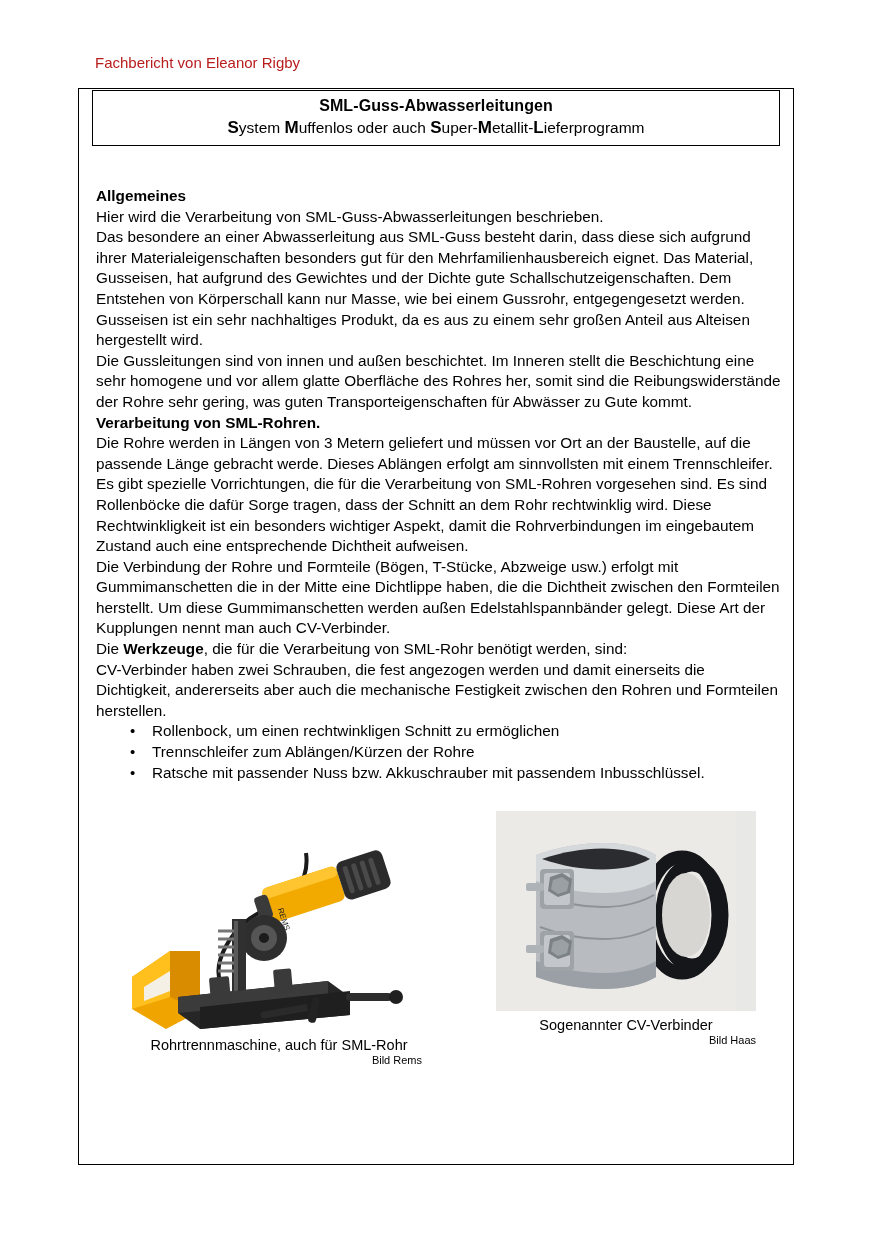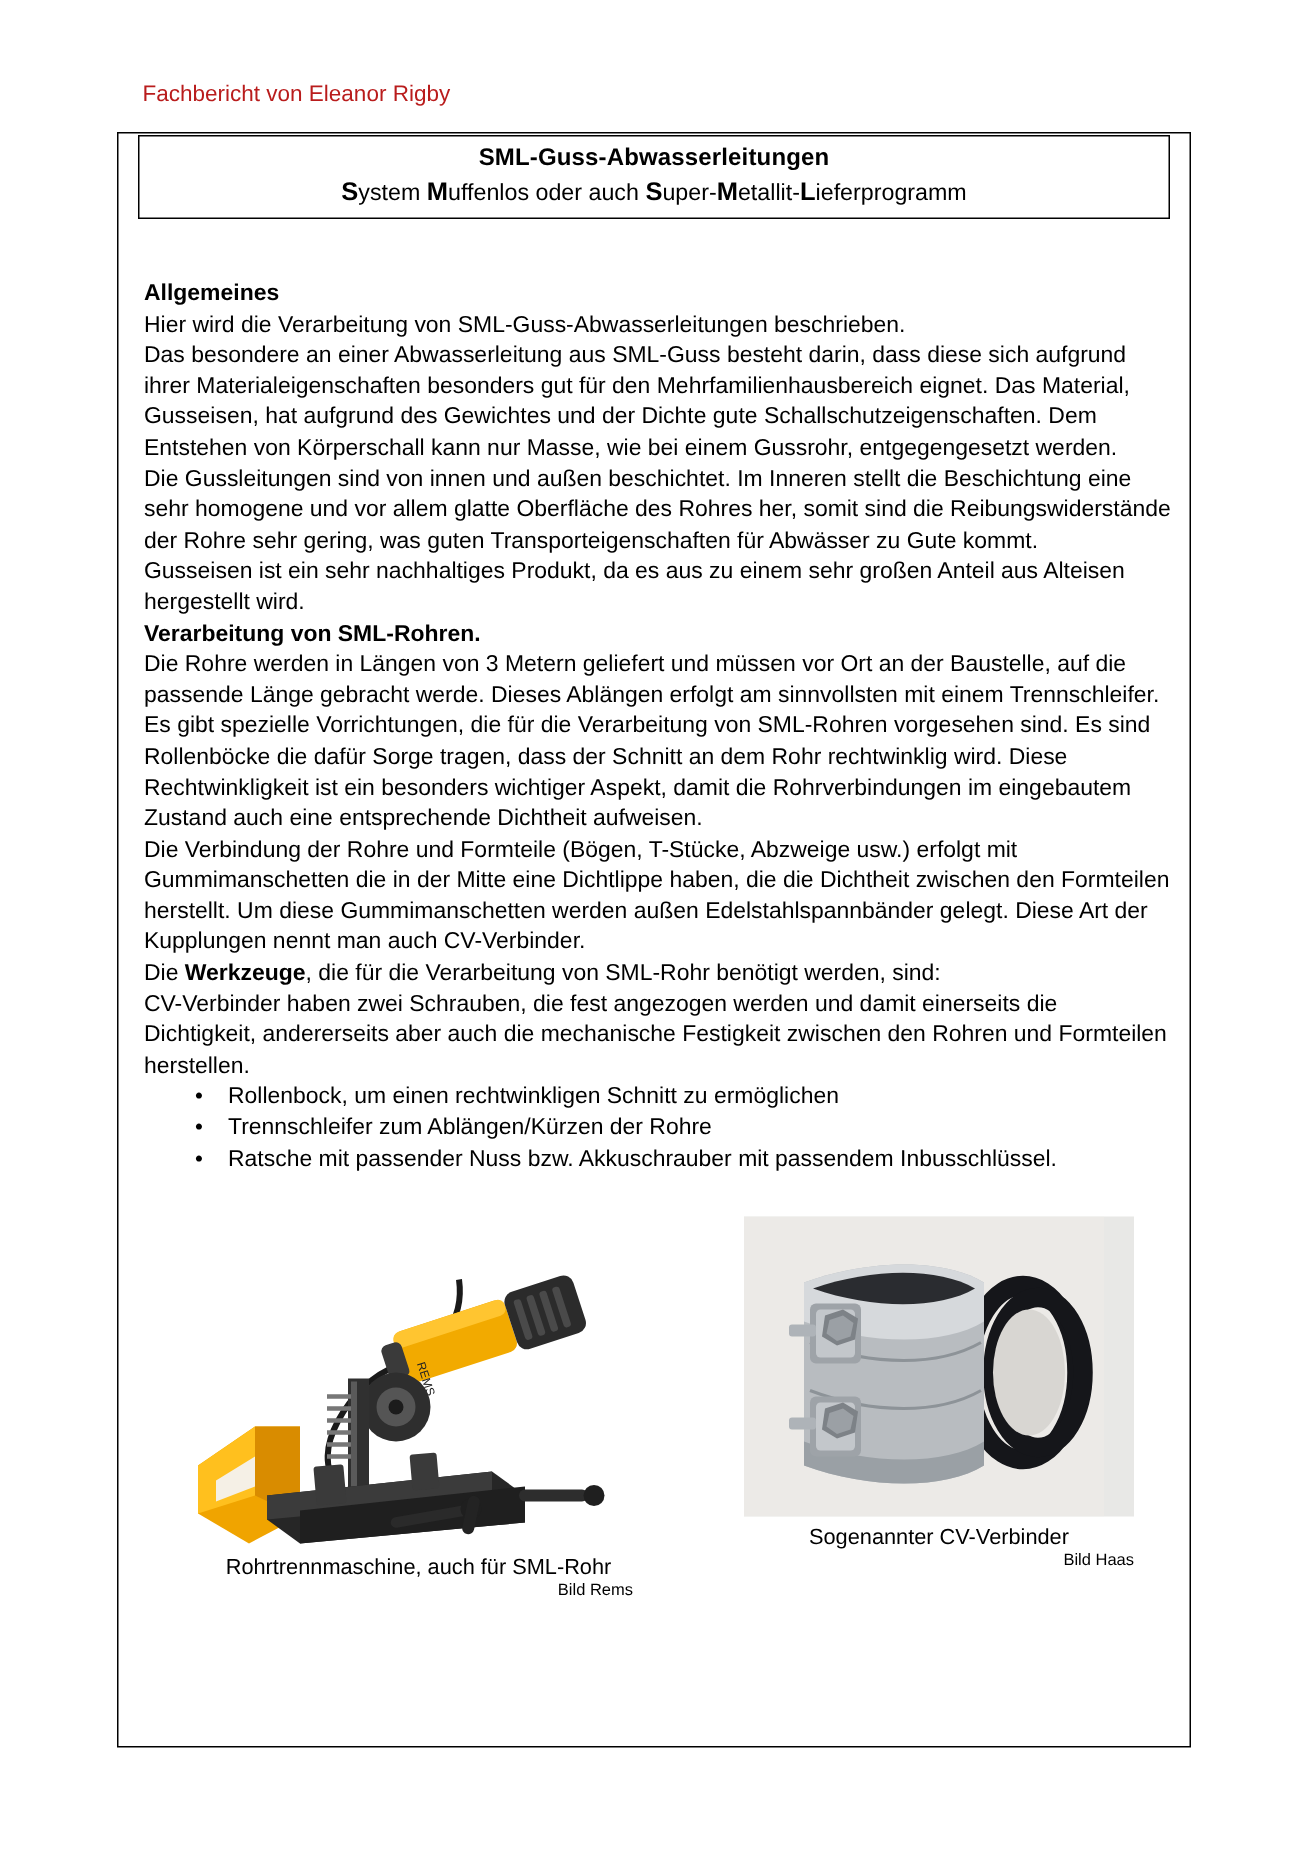--- a/index.html
+++ b/index.html
@@ -145,22 +145,22 @@
     <div class="title-box">
       <div class="title-line1">SML-Guss-Abwasserleitungen</div>
       <div class="title-line2" id="subtitle"><span class="cap">S</span><span>ystem </span><span class="cap">M</span><span>uffenlos oder auch </span><span class="cap">S</span><span>uper-</span><span class="cap">M</span><span>etallit-</span><span class="cap">L</span><span>ieferprogramm</span></div>
     </div>
 
     <div class="body-text">
 
       <p class="bold">Allgemeines</p>
       <p>Hier wird die Verarbeitung von SML-Guss-Abwasserleitungen beschrieben.</p>
       <p>Das besondere an einer Abwasserleitung aus SML-Guss besteht darin, dass diese sich aufgrund ihrer Materialeigenschaften besonders gut für den Mehrfamilienhausbereich eignet. Das Material, Gusseisen, hat aufgrund des Gewichtes und der Dichte gute Schallschutzeigenschaften. Dem Entstehen von Körperschall kann nur Masse, wie bei einem Gussrohr, entgegengesetzt werden.</p>
+      <p>Gusseisen ist ein sehr nachhaltiges Produkt, da es aus zu einem sehr großen Anteil aus Alteisen hergestellt wird.</p>
       <p>Die Gussleitungen sind von innen und außen beschichtet. Im Inneren stellt die Beschichtung eine sehr homogene und vor allem glatte Oberfläche des Rohres her, somit sind die Reibungswiderstände der Rohre sehr gering, was guten Transporteigenschaften für Abwässer zu Gute kommt.</p>
-      <p>Gusseisen ist ein sehr nachhaltiges Produkt, da es aus zu einem sehr großen Anteil aus Alteisen hergestellt wird.</p>
 
       <p class="bold">Verarbeitung von SML-Rohren.</p>
       <p>Die Rohre werden in Längen von 3 Metern geliefert und müssen vor Ort an der Baustelle, auf die passende Länge gebracht werde. Dieses Ablängen erfolgt am sinnvollsten mit einem Trennschleifer. Es gibt spezielle Vorrichtungen, die für die Verarbeitung von SML-Rohren vorgesehen sind. Es sind Rollenböcke die dafür Sorge tragen, dass der Schnitt an dem Rohr rechtwinklig wird. Diese Rechtwinkligkeit ist ein besonders wichtiger Aspekt, damit die Rohrverbindungen im eingebautem Zustand auch eine entsprechende Dichtheit aufweisen.</p>
       <p>Die Verbindung der Rohre und Formteile (Bögen, T-Stücke, Abzweige usw.) erfolgt mit Gummimanschetten die in der Mitte eine Dichtlippe haben, die die Dichtheit zwischen den Formteilen herstellt. Um diese Gummimanschetten werden außen Edelstahlspannbänder gelegt. Diese Art der Kupplungen nennt man auch CV-Verbinder.</p>
       <p id="tools-intro"><span>Die </span><span class="bold">Werkzeuge</span><span>, die für die Verarbeitung von SML-Rohr benötigt werden, sind:</span></p>
 
       <p>CV-Verbinder haben zwei Schrauben, die fest angezogen werden und damit einerseits die Dichtigkeit, andererseits aber auch die mechanische Festigkeit zwischen den Rohren und Formteilen herstellen.</p>
 
       <ul class="tools">
         <li>Rollenbock, um einen rechtwinkligen Schnitt zu ermöglichen</li>

